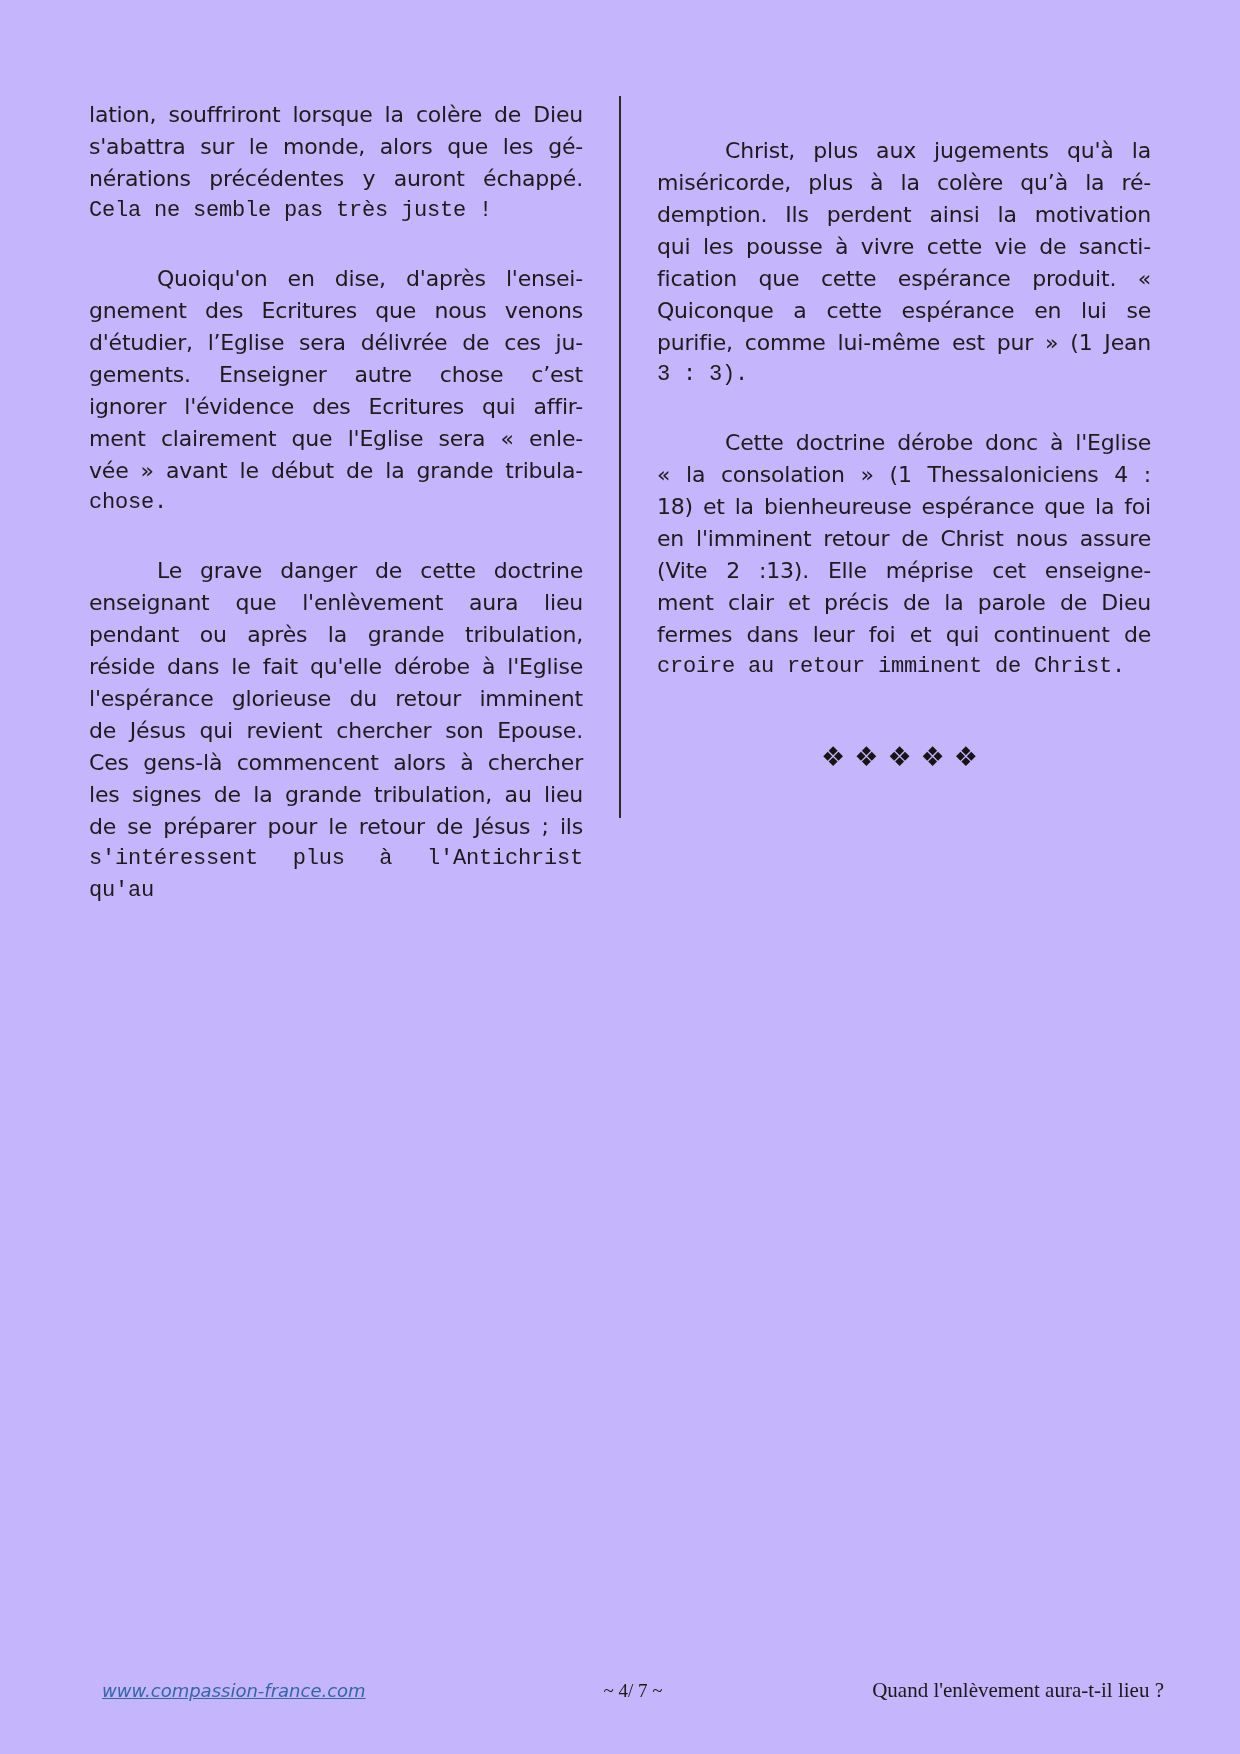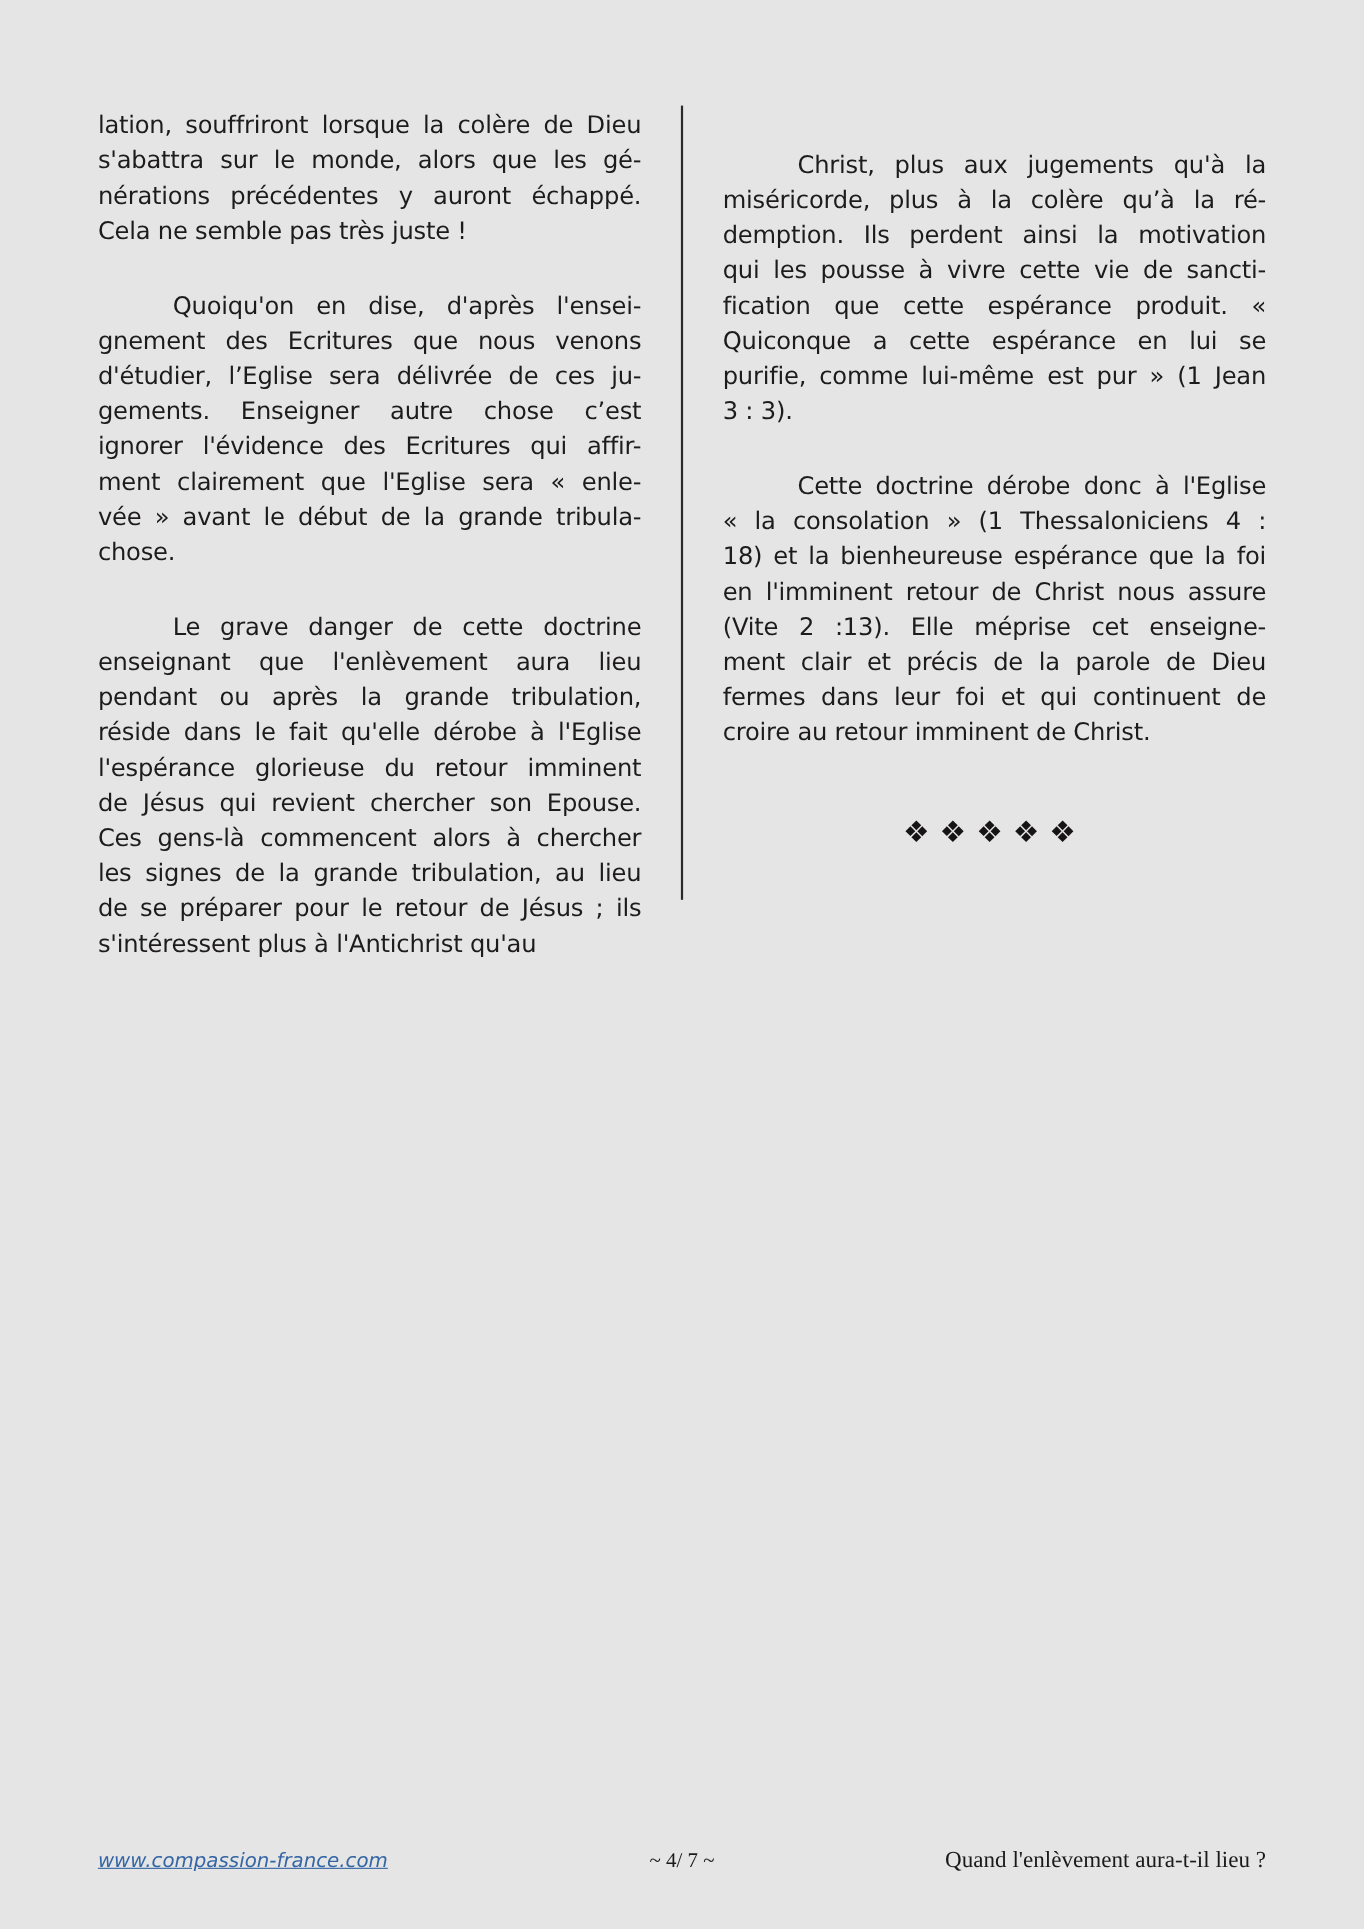--- a/index.html
+++ b/index.html
@@ -1,20 +1,20 @@
 <!DOCTYPE html>
 <html><head>
 <meta charset="utf-8">
 <style>
   html, body { margin: 0; padding: 0; background: #ffffff; }
   .page {
     position: relative;
     width: 1240px;
     height: 1754px;
-    background: #e5e5e5;
+    background: #c4b5fd;
     font-family: "DejaVu Sans", sans-serif;
     color: #1d1b1c;
     overflow: hidden;
   }
   .column {
     position: absolute;
     top: 99px;
     width: 494px;
     font-size: 22px;
     color: #1d1b1c;
@@ -33,35 +33,35 @@
   .paragraph.spaced { margin-top: 15px; }
   .line {
     height: 32px;
     line-height: 32px;
     text-align: justify;
     text-align-last: justify;
     white-space: normal;
     letter-spacing: -0.2px;
   }
   .line.indent { padding-left: 68px; margin-top: 36px; }
-  .line.lastline { text-align-last: left; }
+  .line.lastline { text-align-last: left; font-family: Liberation Mono, monospace; }
   .ornament {
     position: absolute;
     left: 657px;
     top: 740px;
     width: 494px;
     text-align: center;
     font-size: 27px;
     line-height: 34px;
     letter-spacing: 9px;
     color: #161414;
   }
   .footer {
     position: absolute;
-    left: 89px;
+    left: 102px;
     top: 1678px;
     width: 1062px;
     display: flex;
     justify-content: space-between;
     align-items: baseline;
   }
   .footer > div { flex: 1; }
   .footer-website {
     font-family: "DejaVu Sans", sans-serif;
     font-style: italic;

